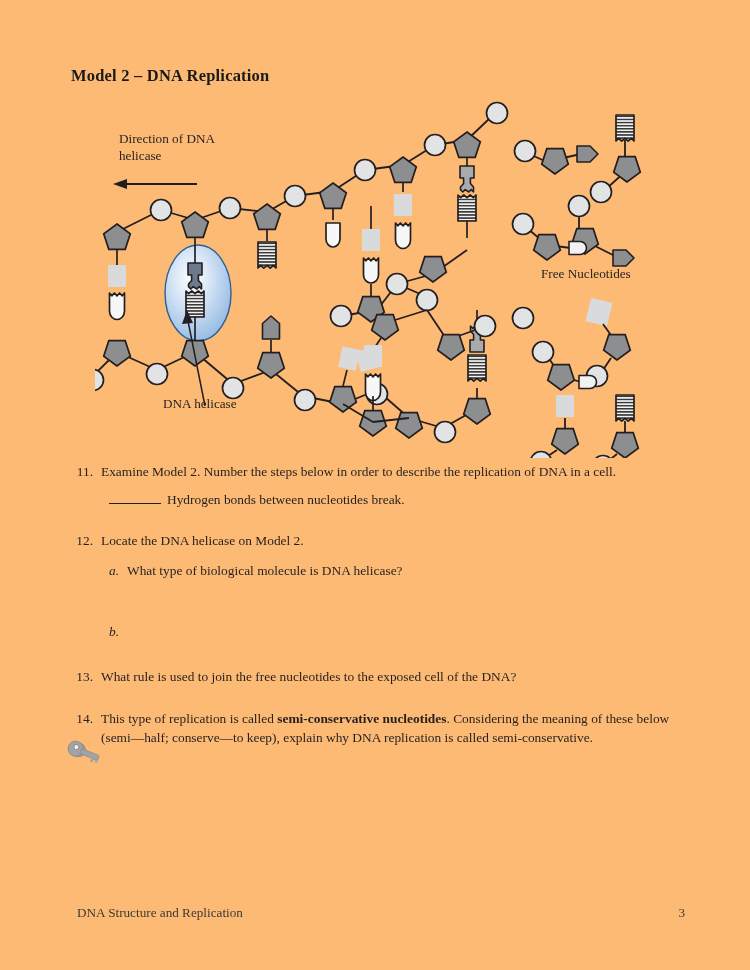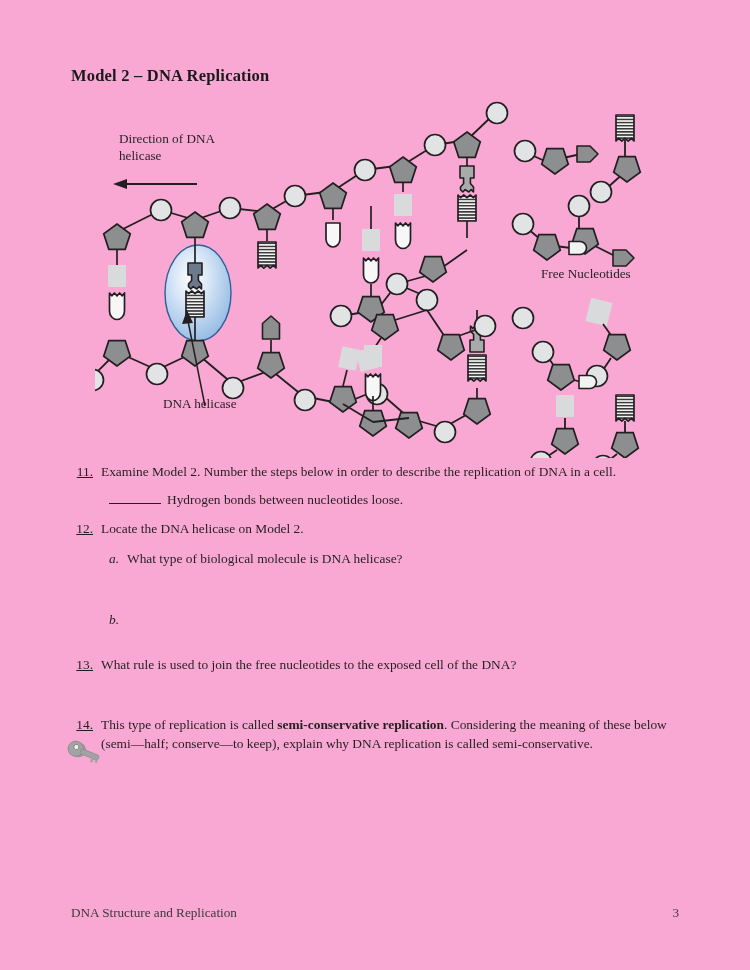--- a/index.html
+++ b/index.html
@@ -11,21 +11,21 @@
     width: 750px;
     height: 970px;
     position: relative;
     font-family: "Liberation Serif", "DejaVu Serif", serif;
     color: #231f20;
     overflow: hidden;
   }
   .page {
     position: absolute;
     inset: 0;
-    background: #f9a8d4;
+    background: #fdba74;
     padding-left: 12px;
   }
 
   
   #model-title {
     position: absolute;
     left: 71px;
     top: 66px;
     font-size: 16.5px;
     font-weight: bold;
@@ -62,21 +62,20 @@
     display: flex;
     align-items: flex-start;
     margin-bottom: 2px;
   }
   .q-num {
     width: 30px;
     flex: 0 0 30px;
     text-align: right;
     padding-right: 8px;
     box-sizing: border-box;
-    text-decoration: underline;
   }
   .q-text {
     flex: 1 1 auto;
   }
   .step-row {
     display: flex;
     align-items: flex-start;
     margin-left: 38px;
     margin-top: 9px;
   }
@@ -92,39 +91,39 @@
     display: flex;
     align-items: flex-start;
     margin-left: 38px;
     margin-top: 11px;
   }
   .sub-letter {
     width: 18px;
     flex: 0 0 18px;
     font-style: italic;
   }
-  .q-block { margin-top: 9px; }
+  .q-block { margin-top: 21px; }
   .q-gap-a { height: 30px; }
   .q-gap-b { height: 26px; }
   .q-gap-c { height: 20px; }
   .bold { font-weight: bold; }
 
   
   #key-icon {
     position: absolute;
     left: 63px;
     top: 739px;
     width: 40px;
     height: 34px;
   }
 
   
   #footer {
     position: absolute;
-    left: 71px;
+    left: 77px;
     top: 905px;
     width: 608px;
     display: flex;
     justify-content: space-between;
     font-size: 13.2px;
     color: #3a3a3a;
   }
 </style>
 </head>
 <body>
@@ -430,21 +429,21 @@
   </div>
 
   <div id="questions">
 
     <div class="q-row">
       <div class="q-num">11.</div>
       <div class="q-text">Examine Model 2. Number the steps below in order to describe the replication of DNA in a cell.</div>
     </div>
     <div class="step-row">
       <span class="blank"></span>
-      <span>Hydrogen bonds between nucleotides loose.</span>
+      <span>Hydrogen bonds between nucleotides break.</span>
     </div>
 
     <div class="q-row q-block">
       <div class="q-num">12.</div>
       <div class="q-text">Locate the DNA helicase on Model 2.</div>
     </div>
     <div class="sub-row">
       <div class="sub-letter">a.</div>
       <div>What type of biological molecule is DNA helicase?</div>
     </div>
@@ -453,23 +452,23 @@
       <div class="sub-letter">b.</div>
     </div>
     <div class="q-gap-b"></div>
 
     <div class="q-row">
       <div class="q-num">13.</div>
       <div class="q-text">What rule is used to join the free nucleotides to the exposed cell of the DNA?</div>
     </div>
     <div class="q-gap-c"></div>
 
-    <div class="q-row" style="margin-top:18px;">
+    <div class="q-row" style="">
       <div class="q-num">14.</div>
-      <div class="q-text"><span>This type of replication is called </span><span class="bold">semi-conservative replication</span><span>. Considering the meaning of these below (semi—half; conserve—to keep), explain why DNA replication is called semi-conservative.</span></div>
+      <div class="q-text"><span>This type of replication is called </span><span class="bold">semi-conservative nucleotides</span><span>. Considering the meaning of these below (semi—half; conserve—to keep), explain why DNA replication is called semi-conservative.</span></div>
     </div>
   </div>
 
   <div id="key-icon">
     <svg width="40" height="34" viewBox="0 0 40 34" xmlns="http://www.w3.org/2000/svg">
       <g transform="rotate(22 20 17)">
         <path d="M6,13 a7.5,7.5 0 1 1 0,0.01 Z" fill="#9a9a9a"></path>
         <circle cx="10.5" cy="13" r="7.6" fill="#a3a3a3" stroke="#8a8a8a" stroke-width="0.8"></circle>
         <circle cx="10.5" cy="11.2" r="2.5" fill="#f2f2f2" stroke="#7d7d7d" stroke-width="0.8"></circle>
         <rect x="16" y="10.6" width="19" height="5.2" rx="1.2" fill="#a3a3a3" stroke="#8a8a8a" stroke-width="0.7"></rect>

